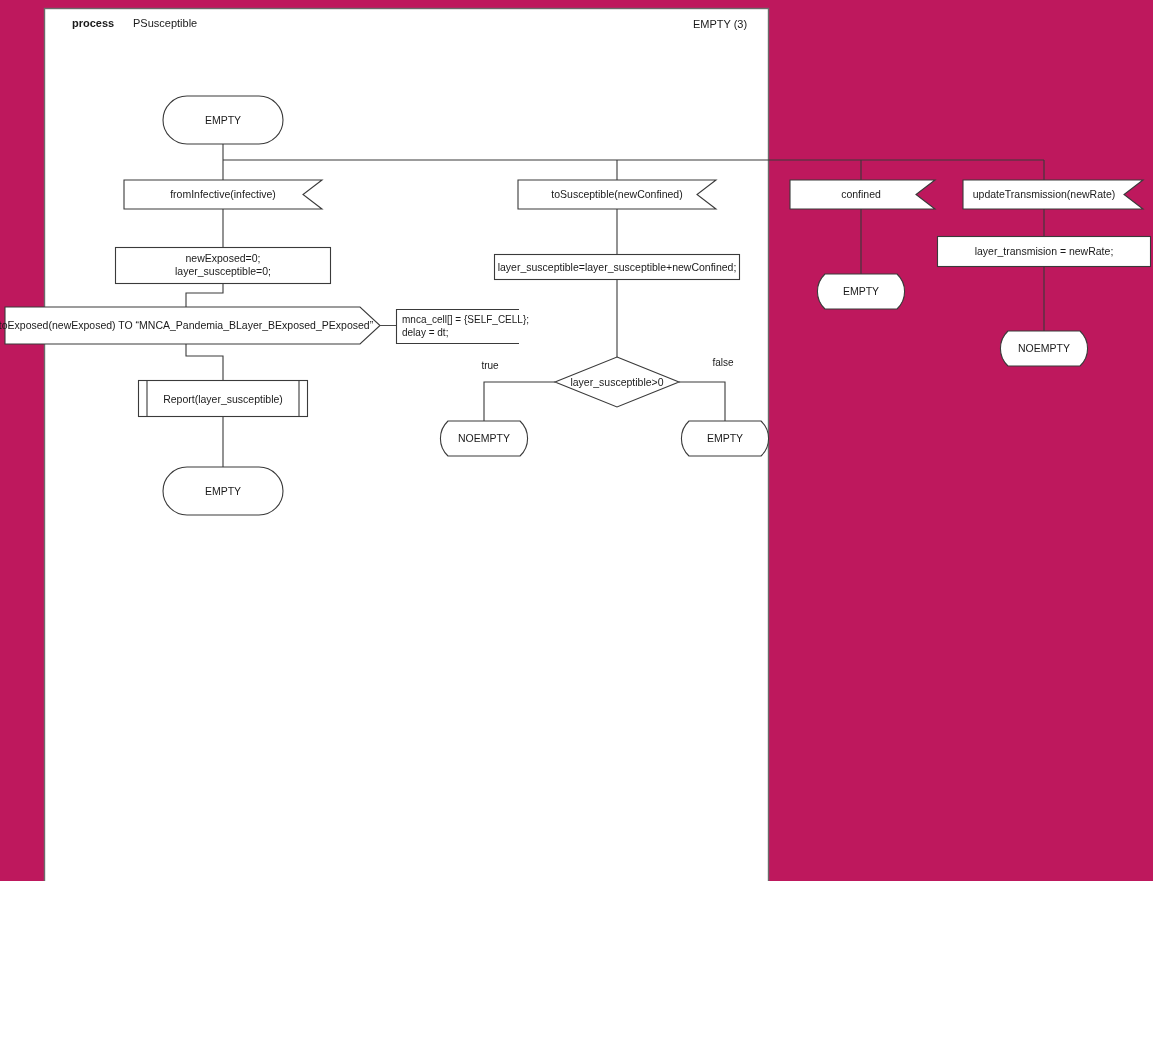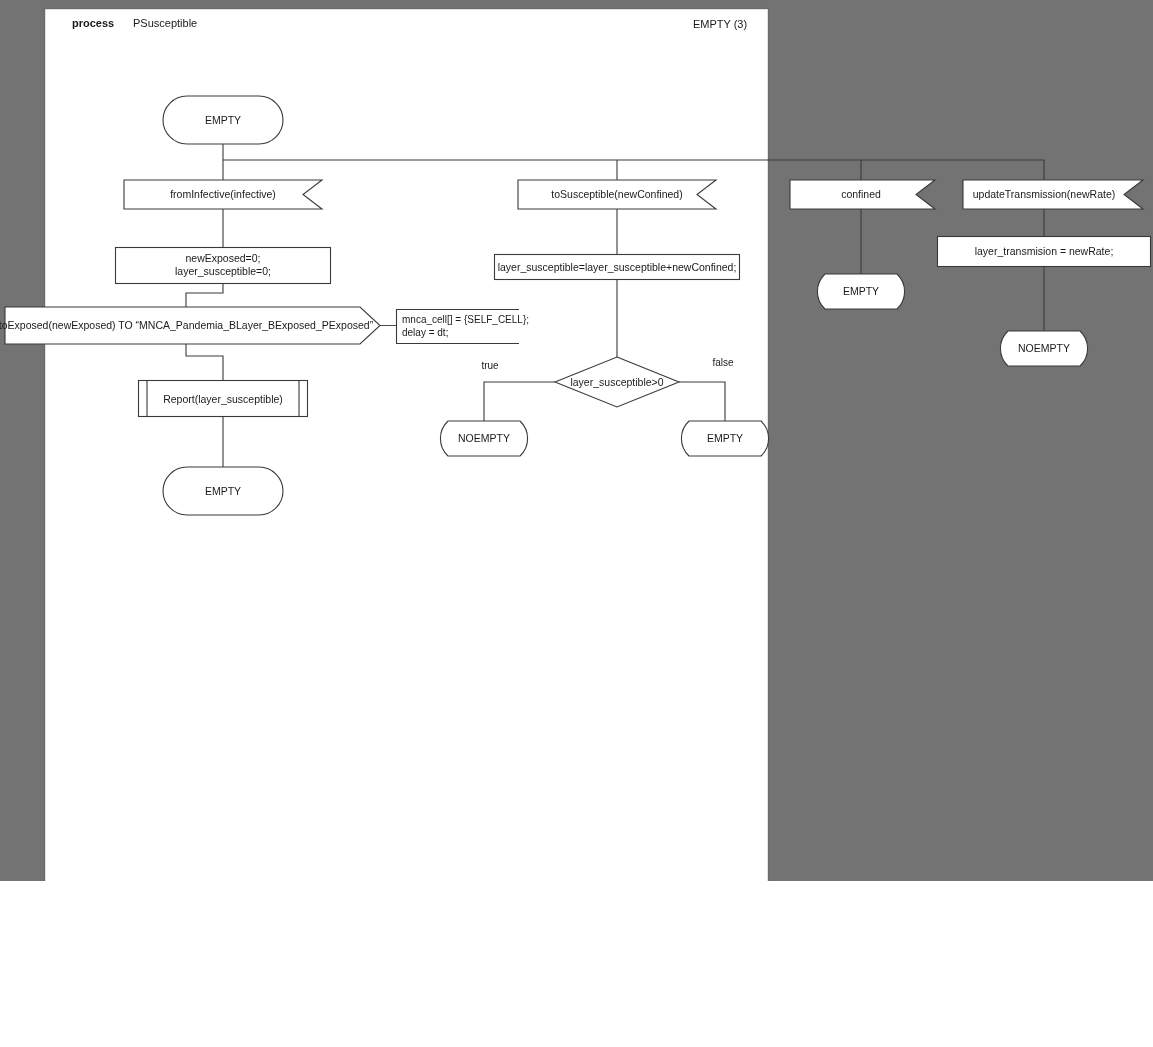--- a/index.html
+++ b/index.html
@@ -7,21 +7,21 @@
     padding: 0;
     background: #ffffff;
   }
   body {
     font-family: "Liberation Sans", sans-serif;
   }
   #canvas {
     position: relative;
     width: 1153px;
     height: 881px;
-    background: #737373;
+    background: #be185d;
     overflow: hidden;
   }
   svg#diagram {
     position: absolute;
     left: 0;
     top: 0;
     width: 1153px;
     height: 1047px;
   }
   .shape {

